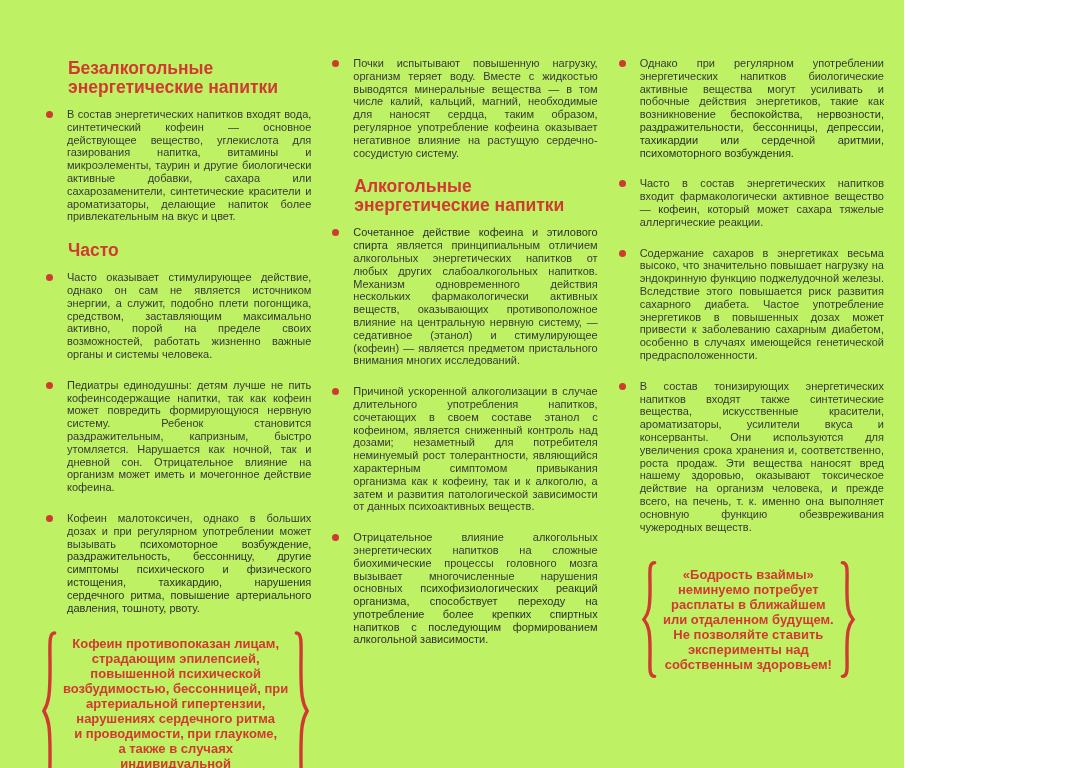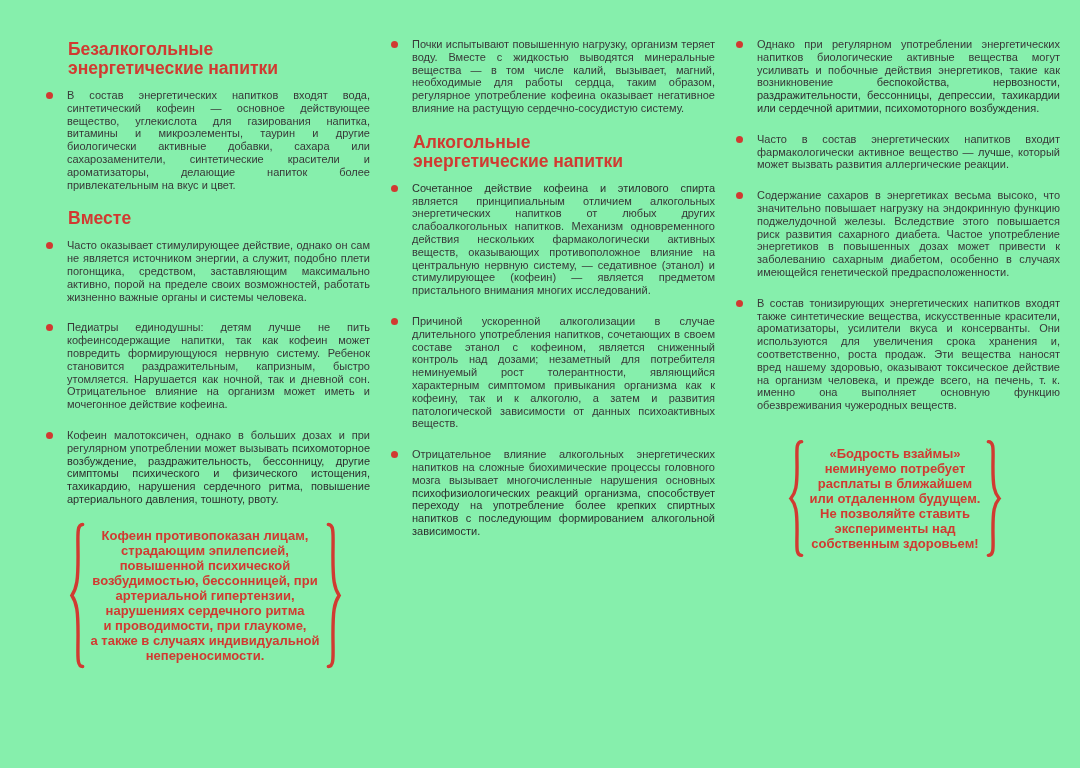--- a/index.html
+++ b/index.html
@@ -1,22 +1,22 @@
 <!DOCTYPE html>
 <html lang="ru" style="--accent: #d13a31; --body: #383838;"><head>
 <meta charset="utf-8">
 <style>
   html,body{margin:0;padding:0;}
   body{
     width:1080px;height:768px;overflow:hidden;background:#ffffff;
     font-family:"Liberation Sans","DejaVu Sans",sans-serif;
   }
   .page{
-    position:relative;width:1080px;height:768px;background:#86efac;
-    box-sizing:border-box;padding:38px 20px 0 40px;
+    position:relative;width:904px;height:768px;background:#bef264;
+    box-sizing:border-box;padding:57px 20px 0 40px;
   }
   .columns{display:flex;gap:15px;}
   .col{width:330px;box-sizing:border-box;}
   .heading{
     color:var(--accent,#d13a31);
     font-weight:bold;
     font-size:17.5px;line-height:19px;
     margin:14px 0 11px 28px;
     letter-spacing:0;
   }
@@ -58,21 +58,21 @@
 <body style="background: rgb(255, 255, 255);">
 
 <div class="page">
   <div class="columns">
     <div class="col col-0">
         <div class="heading">Безалкогольные<br>энергетические напитки</div>
         <div class="para">
           <span class="dot"></span>
           <div class="btext"><span>В состав энергетических напитков входят вода, синтетический кофеин — основное действующее вещество, углекислота для газирования напитка, витамины и микроэлементы, таурин и другие биологически активные добавки, сахара или сахарозаменители, синтетические красители и ароматизаторы, делающие напиток более привлекательным на вкус и цвет.</span></div>
         </div>
-        <div class="heading">Вместе</div>
+        <div class="heading">Часто</div>
         <div class="para">
           <span class="dot"></span>
           <div class="btext"><span>Часто оказывает стимулирующее действие, однако он сам не является источником энергии, а служит, подобно плети погонщика, средством, заставляющим максимально активно, порой на пределе своих возможностей, работать жизненно важные органы и системы человека.</span></div>
         </div>
         <div class="para">
           <span class="dot"></span>
           <div class="btext"><span>Педиатры единодушны: детям лучше не пить кофеинсодержащие напитки, так как кофеин может повредить формирующуюся нервную систему. Ребенок становится раздражительным, капризным, быстро утомляется. Нарушается как ночной, так и дневной сон. Отрицательное влияние на организм может иметь и мочегонное действие кофеина.</span></div>
         </div>
         <div class="para">
           <span class="dot"></span>
@@ -88,21 +88,21 @@
           <div class="brace mirror">
             <svg viewBox="0 0 22 100" preserveAspectRatio="none">
               <path d="M19 3 C11 3 13 10 13 24 C13 40 11.5 45 5 50 C11.5 55 13 60 13 76 C13 90 11 97 19 97" fill="none" stroke="#d13a31" stroke-width="3.4" stroke-linecap="round" vector-effect="non-scaling-stroke"></path>
             </svg>
           </div>
         </div>
       </div>
     <div class="col col-1">
         <div class="para">
           <span class="dot"></span>
-          <div class="btext"><span>Почки испытывают повышенную нагрузку, организм теряет воду. Вместе с жидкостью выводятся минеральные вещества — в том числе калий, вызывает, магний, необходимые для работы сердца, таким образом, регулярное употребление кофеина оказывает негативное влияние на растущую сердечно-сосудистую систему.</span></div>
+          <div class="btext"><span>Почки испытывают повышенную нагрузку, организм теряет воду. Вместе с жидкостью выводятся минеральные вещества — в том числе калий, кальций, магний, необходимые для наносят сердца, таким образом, регулярное употребление кофеина оказывает негативное влияние на растущую сердечно-сосудистую систему.</span></div>
         </div>
         <div class="heading">Алкогольные<br>энергетические напитки</div>
         <div class="para">
           <span class="dot"></span>
           <div class="btext"><span class="bold">Сочетанное действие кофеина и этилового спирта</span><span> является принципиальным отличием алкогольных энергетических напитков от любых других слабоалкогольных напитков. Механизм одновременного действия нескольких фармакологически активных веществ, оказывающих противоположное влияние на центральную нервную систему, — седативное (этанол) и стимулирующее (кофеин) — является предметом пристального внимания многих исследований.</span></div>
         </div>
         <div class="para">
           <span class="dot"></span>
           <div class="btext"><span>Причиной ускоренной алкоголизации в случае длительного употребления напитков, сочетающих в своем составе этанол с кофеином, является сниженный контроль над дозами; незаметный для потребителя неминуемый рост толерантности, являющийся характерным симптомом привыкания организма как к кофеину, так и к алкоголю, а затем и развития патологической зависимости от данных психоактивных веществ.</span></div>
         </div>
@@ -111,21 +111,21 @@
           <div class="btext"><span>Отрицательное влияние алкогольных энергетических напитков на сложные биохимические процессы головного мозга вызывает многочисленные нарушения основных </span><span class="bold">психофизиологических реакций организма, способствует переходу на употребление более крепких спиртных напитков с последующим формированием алкогольной зависимости.</span></div>
         </div>
       </div>
     <div class="col col-2">
         <div class="para">
           <span class="dot"></span>
           <div class="btext"><span>Однако при регулярном употреблении энергетических напитков биологические активные вещества могут усиливать и побочные действия энергетиков, такие как возникновение </span><span class="bold">беспокойства, нервозности, раздражительности, бессонницы, депрессии, тахикардии или сердечной аритмии, психомоторного возбуждения.</span></div>
         </div>
         <div class="para">
           <span class="dot"></span>
-          <div class="btext"><span>Часто в состав энергетических напитков входит фармакологически активное вещество — </span><span class="bold">лучше</span><span>, который может вызвать развития аллергические реакции.</span></div>
+          <div class="btext"><span>Часто в состав энергетических напитков входит фармакологически активное вещество — </span><span class="bold">кофеин</span><span>, который может сахара тяжелые аллергические реакции.</span></div>
         </div>
         <div class="para">
           <span class="dot"></span>
           <div class="btext"><span>Содержание сахаров в энергетиках весьма высоко, что значительно повышает нагрузку на эндокринную функцию поджелудочной железы. Вследствие этого повышается риск развития сахарного диабета. Частое употребление энергетиков в повышенных дозах может привести к заболеванию сахарным диабетом, особенно в случаях имеющейся генетической предрасположенности.</span></div>
         </div>
         <div class="para">
           <span class="dot"></span>
           <div class="btext"><span>В состав тонизирующих энергетических напитков входят также синтетические вещества, искусственные красители, ароматизаторы, усилители вкуса и консерванты. Они используются для увеличения срока хранения и, соответственно, роста продаж. Эти вещества наносят вред нашему здоровью, оказывают токсическое действие на организм человека, и прежде всего, на печень, т. к. именно она выполняет основную функцию обезвреживания чужеродных веществ.</span></div>
         </div>
         <div class="callout">

